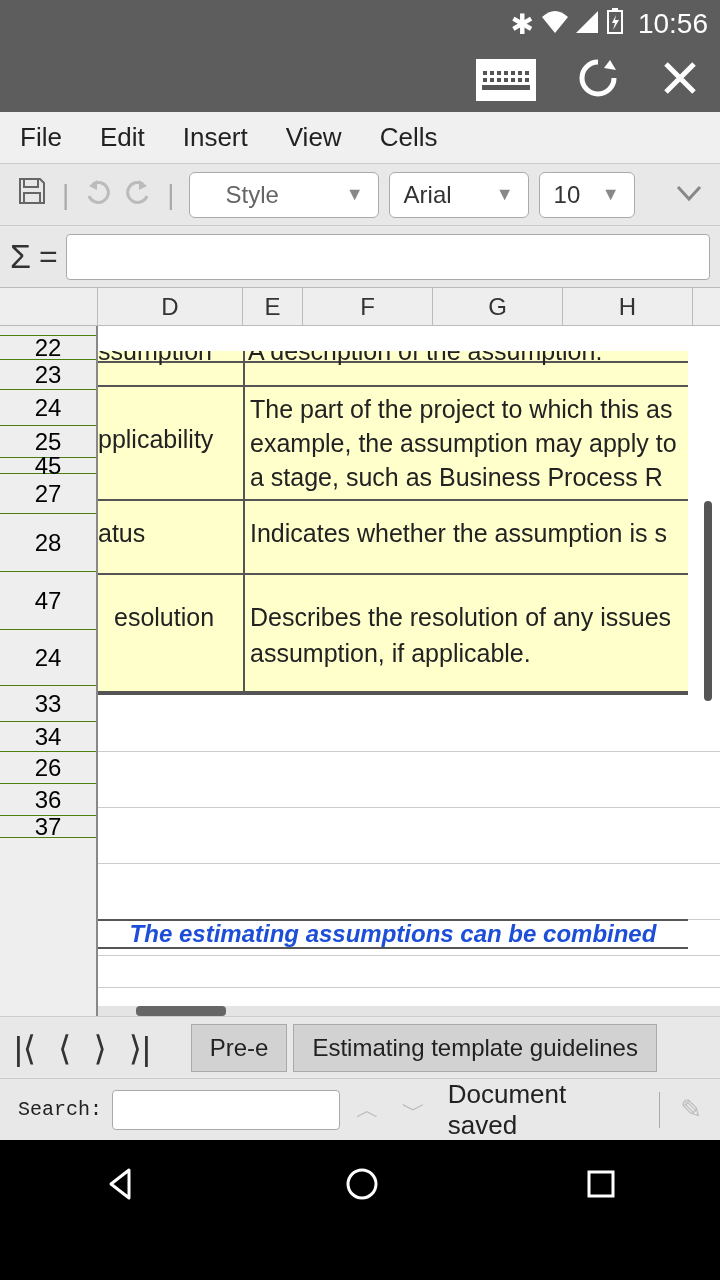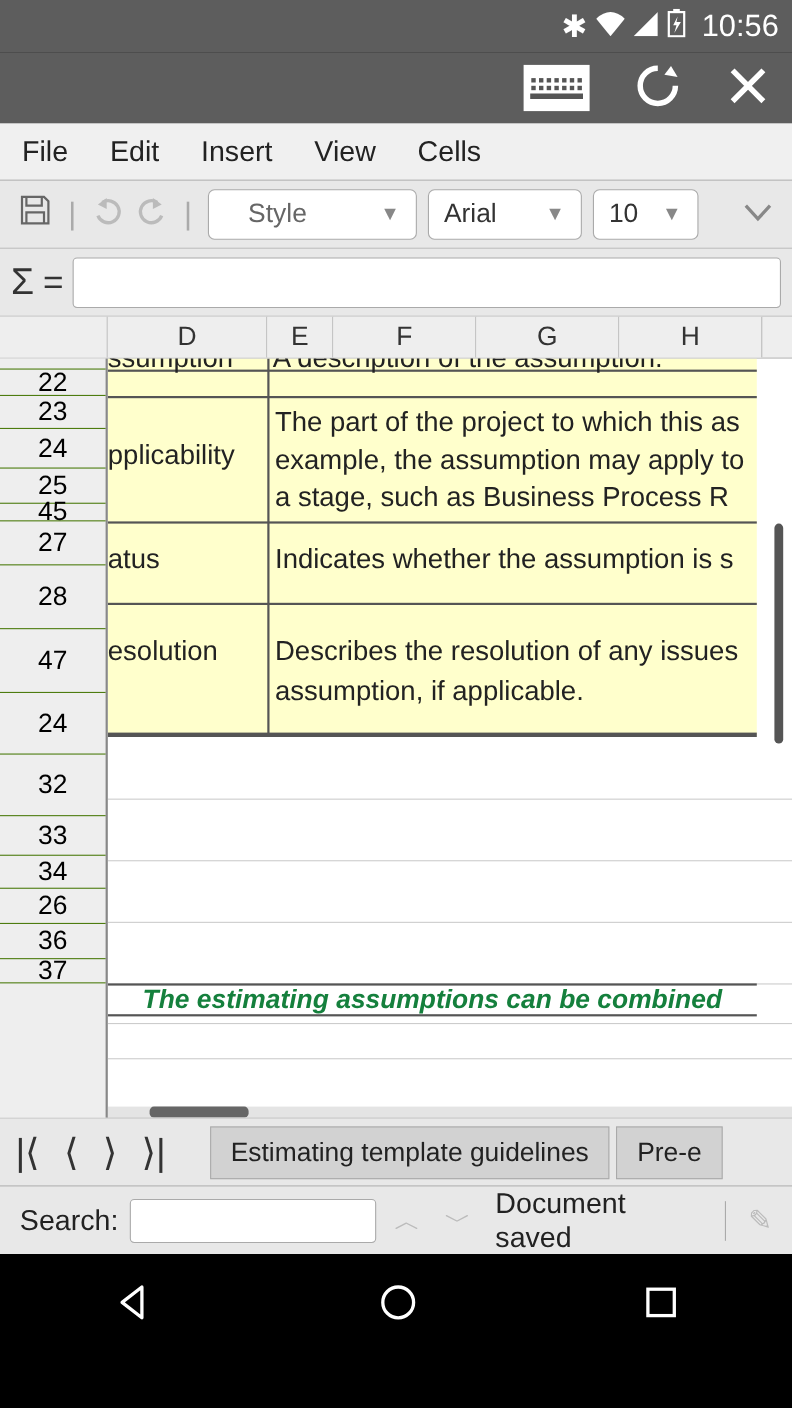--- a/index.html
+++ b/index.html
@@ -35,40 +35,40 @@
 
 .grid-area { position: relative; background: #fff; height: 728px; }
 .col-headers { display: flex; height: 38px; border-bottom: 1px solid #bbb; background: #eee; }
 .col-headers .corner { width: 98px; border-right: 1px solid #bbb; background: #eee; }
 .col-headers .ch { border-right: 1px solid #bbb; display: flex; align-items: center; justify-content: center; font-size: 24px; color: #333; background: #eee; }
 
 .rows-wrap { display: flex; height: 690px; position: relative; }
 .row-headers { width: 98px; border-right: 2px solid #888; background: #eee; display: flex; flex-direction: column; }
 .row-headers .rh { border-bottom: 1px solid #4d7c0f; display: flex; align-items: center; justify-content: center; font-size: 24px; color: #000000; }
 
-.cells { flex: 1; position: relative; overflow: hidden; }
+.cells { flex: 1; position: relative; overflow: hidden; margin-top: 25px; }
 .yellow-zone { position: absolute; left: 0; right: 32px; top: 0; background: #ffffcc; }
 .cell-text { font-size: 25px; color: #222; position: absolute; white-space: nowrap; }
 .vline { position: absolute; width: 2px; background: #555; top: 0; }
 .hline { position: absolute; height: 2px; background: #555; left: 0; right: 32px; }
 .hline.thick { height: 4px; }
 .hline.thin { height: 1px; background: #ccc; left: 0; right: 0; }
 
-.note-row { position: absolute; left: 0; right: 32px; font-size: 24px; color: #15803d; font-style: italic; font-weight: bold; text-align: left; white-space: nowrap; border-top: 2px solid #555; border-bottom: 2px solid #555; height: 30px; display: flex; align-items: center; justify-content: center; overflow: hidden; }
+.note-row { position: absolute; left: 0; right: 32px; font-size: 24px; color: #1d4ed8; font-style: italic; font-weight: bold; text-align: left; white-space: nowrap; border-top: 2px solid #555; border-bottom: 2px solid #555; height: 30px; display: flex; align-items: center; justify-content: center; overflow: hidden; }
 
 .hscroll-track { position: absolute; bottom: 0; left: 98px; right: 0; height: 10px; background: #e4e4e4; }
 .hscroll-thumb { position: absolute; height: 10px; background: #666; border-radius: 4px; bottom: 0; }
 .vscroll-thumb { position: absolute; right: 8px; width: 8px; background: #555; border-radius: 4px; }
 
 .sheet-tabs { height: 62px; background: #e8e8e8; display: flex; align-items: center; padding: 0 6px; gap: 6px; border-top: 1px solid #ccc; }
 .sheet-tabs .nav { font-size: 34px; color: #333; padding: 0 8px; }
 .sheet-tabs .tab { background: #d2d2d2; border: 1px solid #aaa; height: 48px; display: flex; align-items: center; padding: 0 18px; font-size: 24px; color: #222; }
 
 .search-bar { height: 62px; background: #e8e8e8; display: flex; align-items: center; padding: 0 18px; gap: 10px; border-top: 1px solid #ccc; }
-.search-bar .lbl { font-size: 26px; color: #222; }
+.search-bar .lbl { font-size: 20px; color: #222; font-family: Liberation Mono, monospace; }
 .search-bar .input { width: 232px; height: 40px; background: #fff; border: 1px solid #aaa; border-radius: 4px; }
 .search-bar .up, .search-bar .down { font-size: 24px; color: #bbb; padding: 0 6px; }
 .search-bar .status { font-size: 26px; color: #222; margin-left: 6px; }
 .search-bar .pencil { font-size: 26px; color: #bbb; margin-left: auto; }
 .search-bar .vdiv { width: 1px; height: 36px; background: #aaa; margin: 0 10px; }
 
 .nav-bar { height: 92px; background: #000; display: flex; align-items: center; justify-content: space-around; }
 .nav-bar svg { fill: none; stroke: #fff; stroke-width: 3; }
 </style>
 </head>
@@ -199,21 +199,20 @@
       <div class="rh" style="height:10px;font-size:14px"></div>
       <div class="rh" style="height:24px">22</div>
       <div class="rh" style="height:30px">23</div>
       <div class="rh" style="height:36px">24</div>
       <div class="rh" style="height:32px">25</div>
       <div class="rh" style="height:16px">45</div>
       <div class="rh" style="height:40px">27</div>
       <div class="rh" style="height:58px">28</div>
       <div class="rh" style="height:58px">47</div>
       <div class="rh" style="height:56px">24</div>
-      <div class="rh" style="height:56px">32</div>
       <div class="rh" style="height:36px">33</div>
       <div class="rh" style="height:30px">34</div>
       <div class="rh" style="height:32px">26</div>
       <div class="rh" style="height:32px">36</div>
       <div class="rh" style="height:22px">37</div>
     </div>
 
     <div class="cells">
 
       <div class="yellow-zone" style="height:344px"></div>
@@ -230,21 +229,21 @@
       <div class="cell-text" style="left:150px;top:-14px">A description of the assumption.</div>
 
       <div class="cell-text" style="left:0;top:74px">pplicability</div>
       <div class="cell-text" style="left:152px;top:44px">The part of the project to which this as</div>
       <div class="cell-text" style="left:152px;top:112px">a stage, such as Business Process R</div>
       <div class="cell-text" style="left:152px;top:78px">example, the assumption may apply to</div>
 
       <div class="cell-text" style="left:0;top:168px">atus</div>
       <div class="cell-text" style="left:152px;top:168px">Indicates whether the assumption is s</div>
 
-      <div class="cell-text" style="left:0;top:252px">esolution</div>
+      <div class="cell-text" style="left:16px;top:252px">esolution</div>
       <div class="cell-text" style="left:152px;top:288px">assumption, if applicable.</div>
       <div class="cell-text" style="left:152px;top:252px">Describes the resolution of any issues</div>
 
       <div class="hline thin" style="top:400px"></div>
       <div class="hline thin" style="top:456px"></div>
       <div class="hline thin" style="top:512px"></div>
       <div class="hline thin" style="top:568px"></div>
       <div class="hline thin" style="top:604px"></div>
       <div class="hline thin" style="top:636px"></div>
 
@@ -258,22 +257,22 @@
     </div>
   </div>
 </div>
 
 <div class="sheet-tabs">
   <span class="nav">|⟨</span>
   <span class="nav">⟨</span>
   <span class="nav">⟩</span>
   <span class="nav">⟩|</span>
   <div style="width:20px"></div>
+  <div class="tab">Pre-e</div>
   <div class="tab">Estimating template guidelines</div>
-  <div class="tab">Pre-e</div>
 </div>
 
 <div class="search-bar">
   <span class="lbl">Search:</span>
   <div class="input"></div>
   <span class="up">︿</span>
   <span class="down">﹀</span>
   <span class="status">Document saved</span>
   <span class="vdiv"></span>
   <span class="pencil">✎</span>

